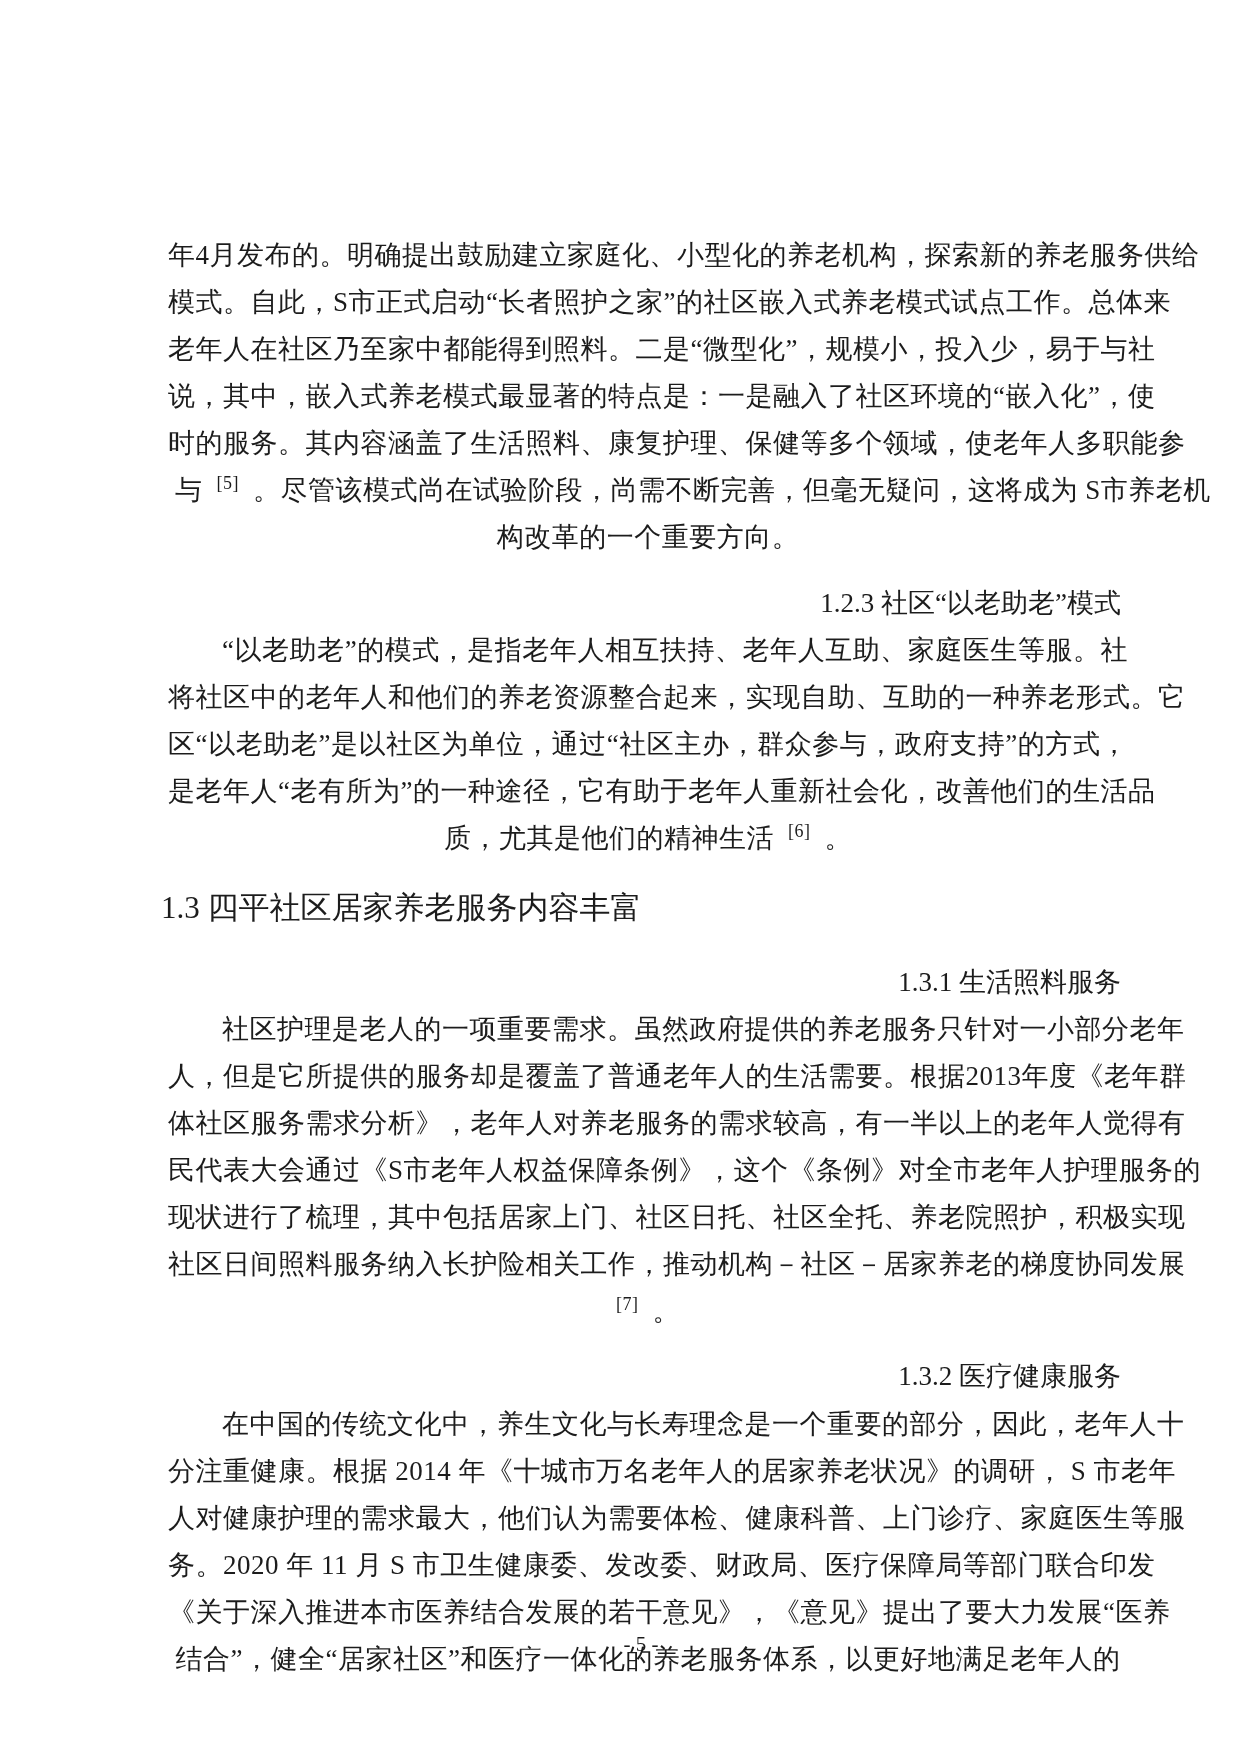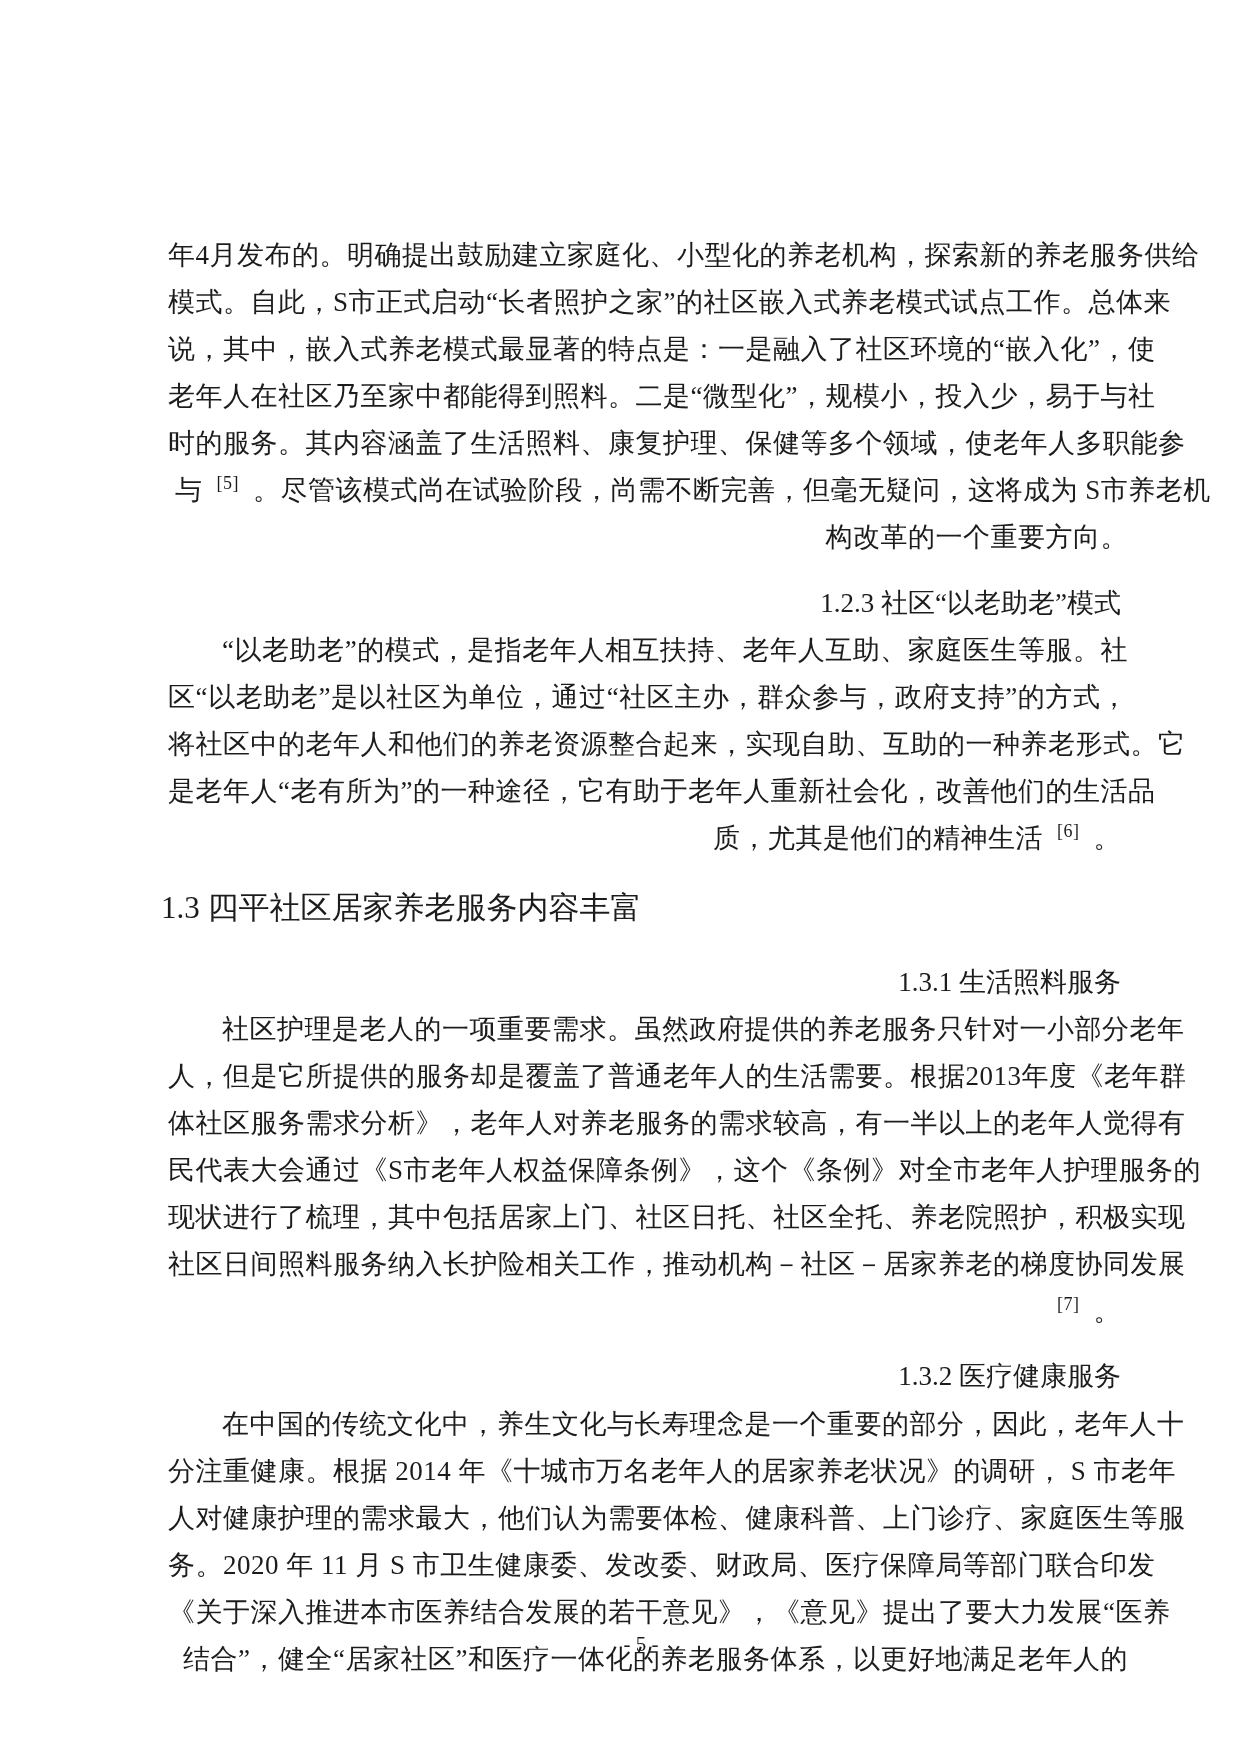--- a/index.html
+++ b/index.html
@@ -23,21 +23,21 @@
   .ln {
     font-size: 27px;
     line-height: 40px;
     height: 40px;
     text-align: justify;
     text-align-last: justify;
     letter-spacing: 0.5px;
     white-space: nowrap;
   }
   .ln.ll {
-    text-align: right;
+    text-align: center;
     text-align-last: auto;
   }
   .ln.ind { padding-left: 54px; }
   sup.ref {
     font-size: 18px;
     line-height: 0;
     vertical-align: super;
   }
   .h-sub {
     font-size: 27px;
@@ -70,33 +70,33 @@
   }
 </style>
 </head>
 <body>
 
 <div class="content">
 
   <div class="para">
     <div class="ln">年4月发布的。明确提出鼓励建立家庭化、小型化的养老机构，探索新的养老服务供给</div>
     <div class="ln">模式。自此，S市正式启动“长者照护之家”的社区嵌入式养老模式试点工作。总体来</div>
+    <div class="ln">老年人在社区乃至家中都能得到照料。二是“微型化”，规模小，投入少，易于与社</div>
     <div class="ln">说，其中，嵌入式养老模式最显著的特点是：一是融入了社区环境的“嵌入化”，使</div>
-    <div class="ln">老年人在社区乃至家中都能得到照料。二是“微型化”，规模小，投入少，易于与社</div>
     <div class="ln">时的服务。其内容涵盖了生活照料、康复护理、保健等多个领域，使老年人多职能参</div>
     <div class="ln"><span>与</span><sup class="ref">[5]</sup><span>。尽管该模式尚在试验阶段，尚需不断完善，但毫无疑问，这将成为 S市养老机</span></div>
     <div class="ln ll">构改革的一个重要方向。</div>
   </div>
 
   <div class="h-sub">1.2.3 社区“以老助老”模式</div>
 
   <div class="para mt4">
     <div class="ln ind">“以老助老”的模式，是指老年人相互扶持、老年人互助、家庭医生等服。社</div>
+    <div class="ln">将社区中的老年人和他们的养老资源整合起来，实现自助、互助的一种养老形式。它</div>
     <div class="ln">区“以老助老”是以社区为单位，通过“社区主办，群众参与，政府支持”的方式，</div>
-    <div class="ln">将社区中的老年人和他们的养老资源整合起来，实现自助、互助的一种养老形式。它</div>
     <div class="ln">是老年人“老有所为”的一种途径，它有助于老年人重新社会化，改善他们的生活品</div>
     <div class="ln ll"><span>质，尤其是他们的精神生活</span><sup class="ref">[6]</sup><span>。</span></div>
   </div>
 
   <div class="h-main">1.3 四平社区居家养老服务内容丰富</div>
 
   <div class="h-sub h-sub2">1.3.1 生活照料服务</div>
 
   <div class="para mt5">
     <div class="ln ind">社区护理是老人的一项重要需求。虽然政府提供的养老服务只针对一小部分老年</div>

